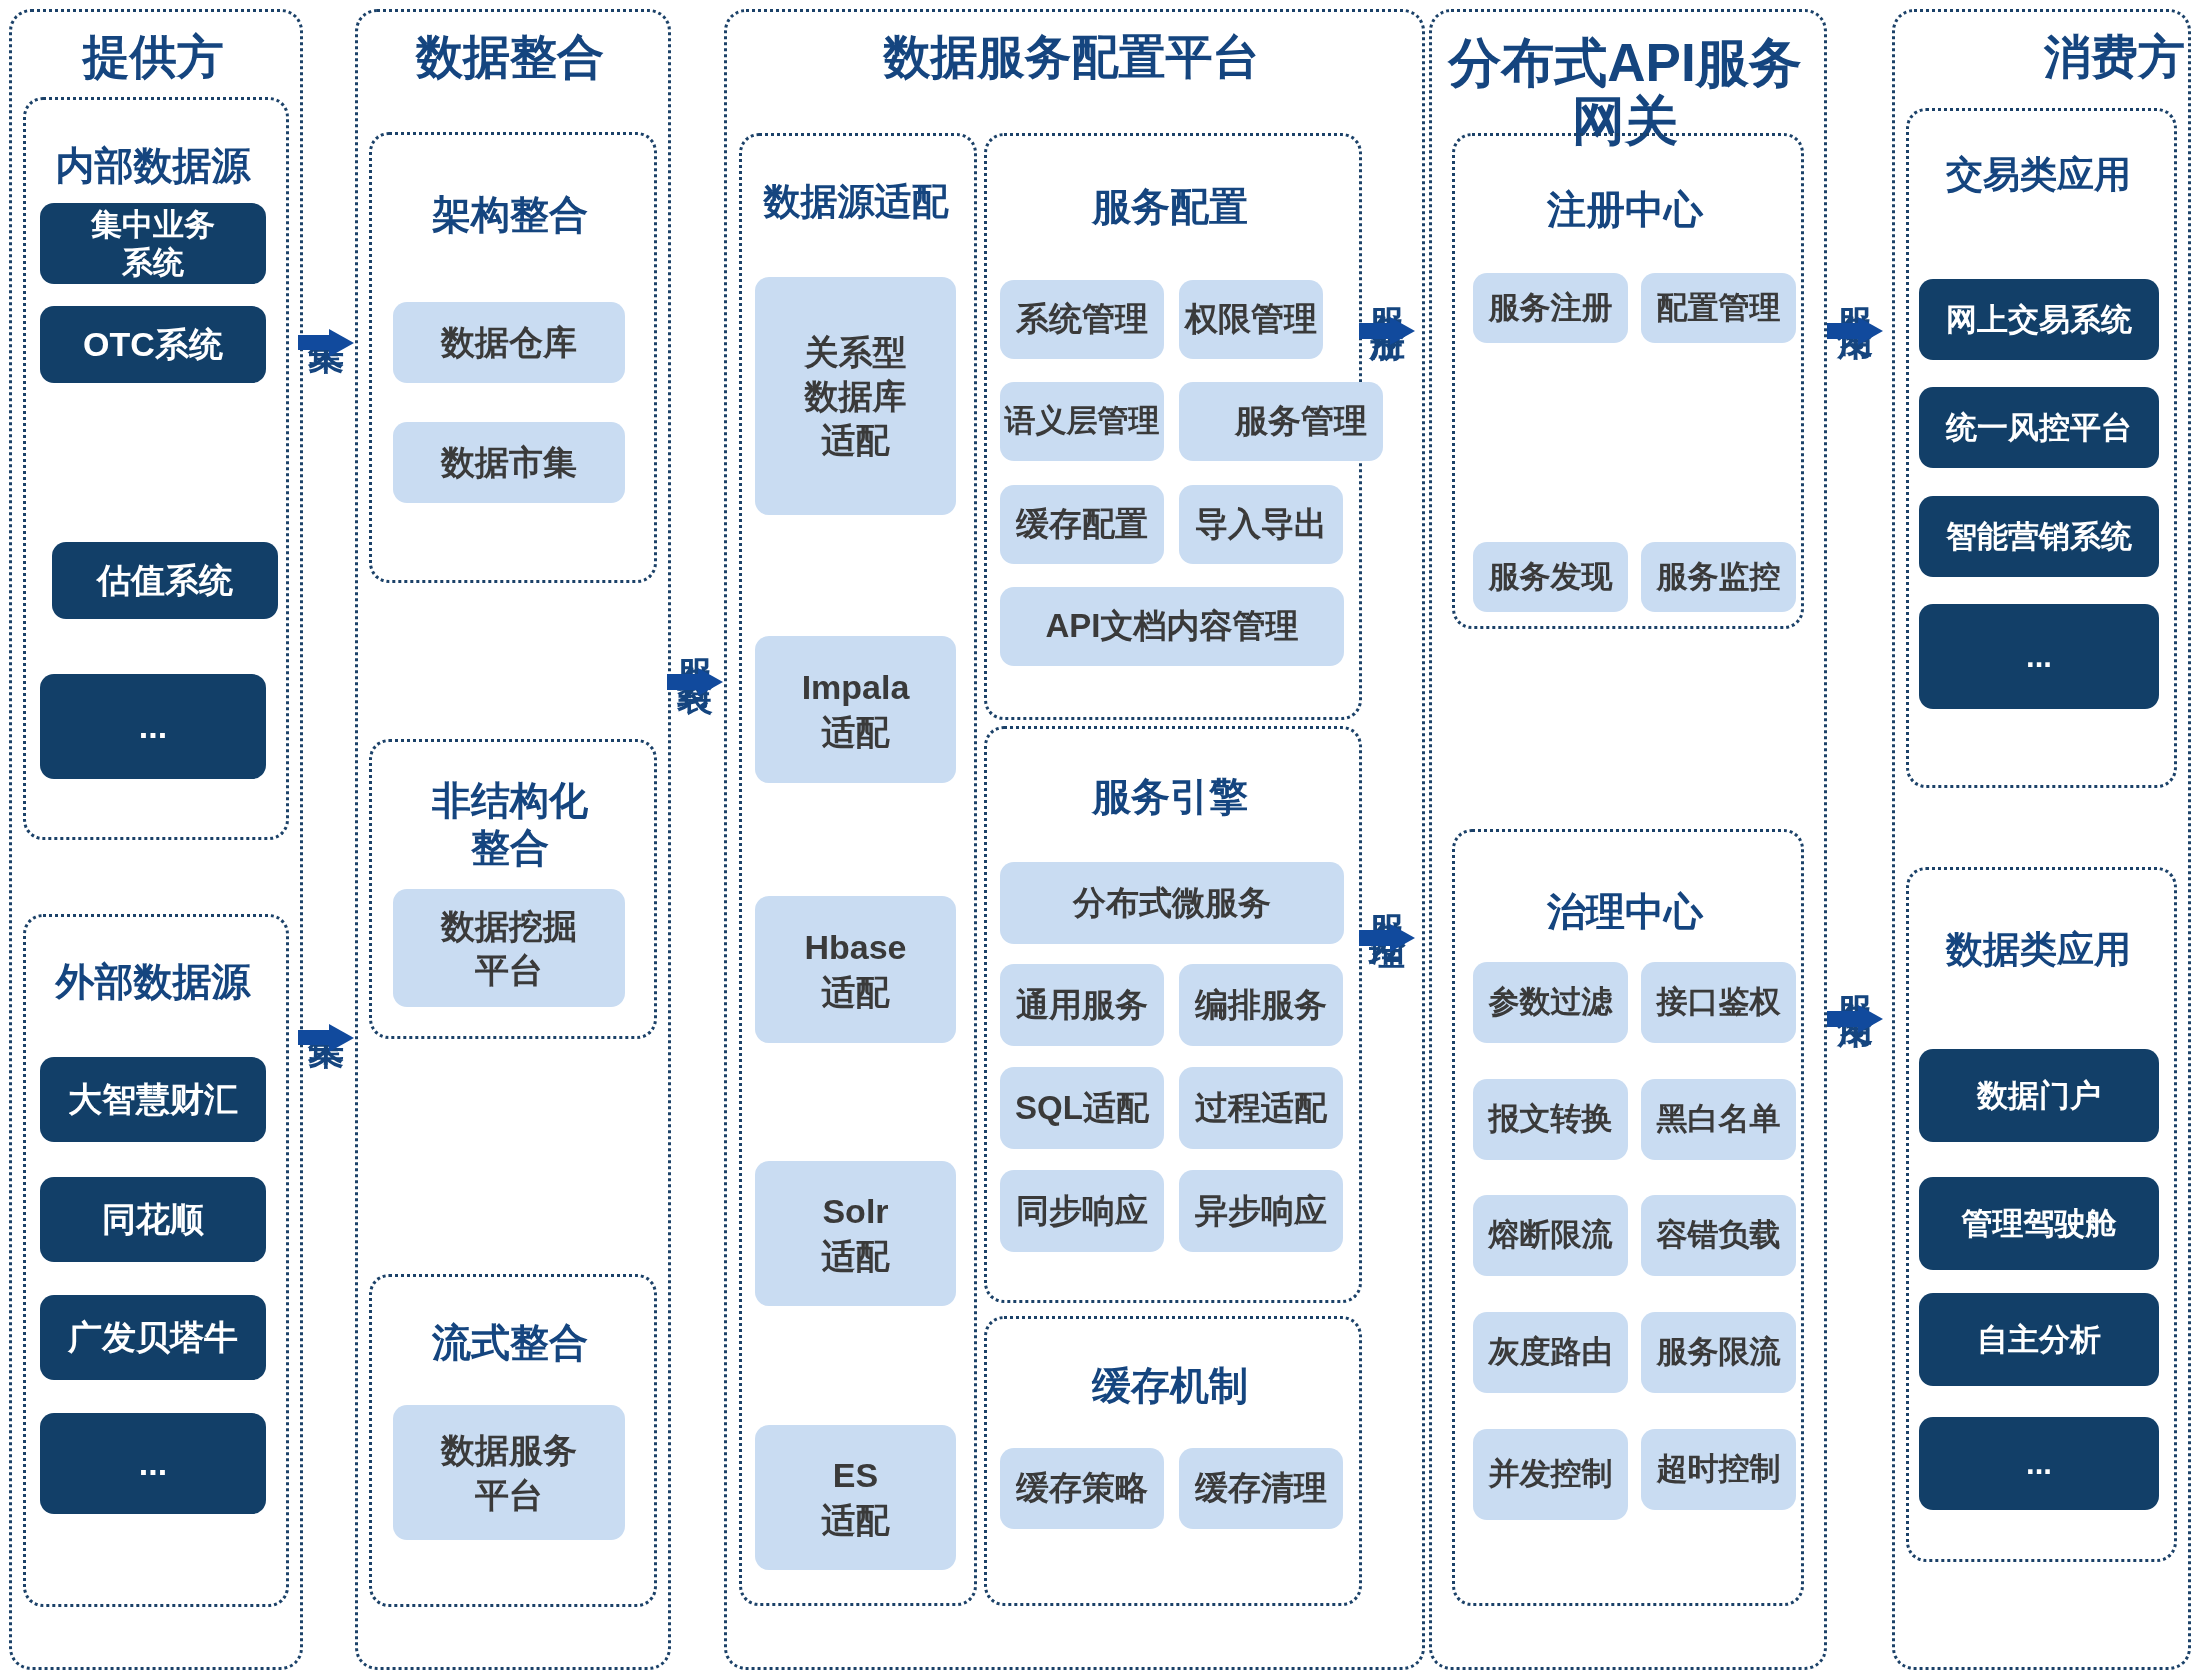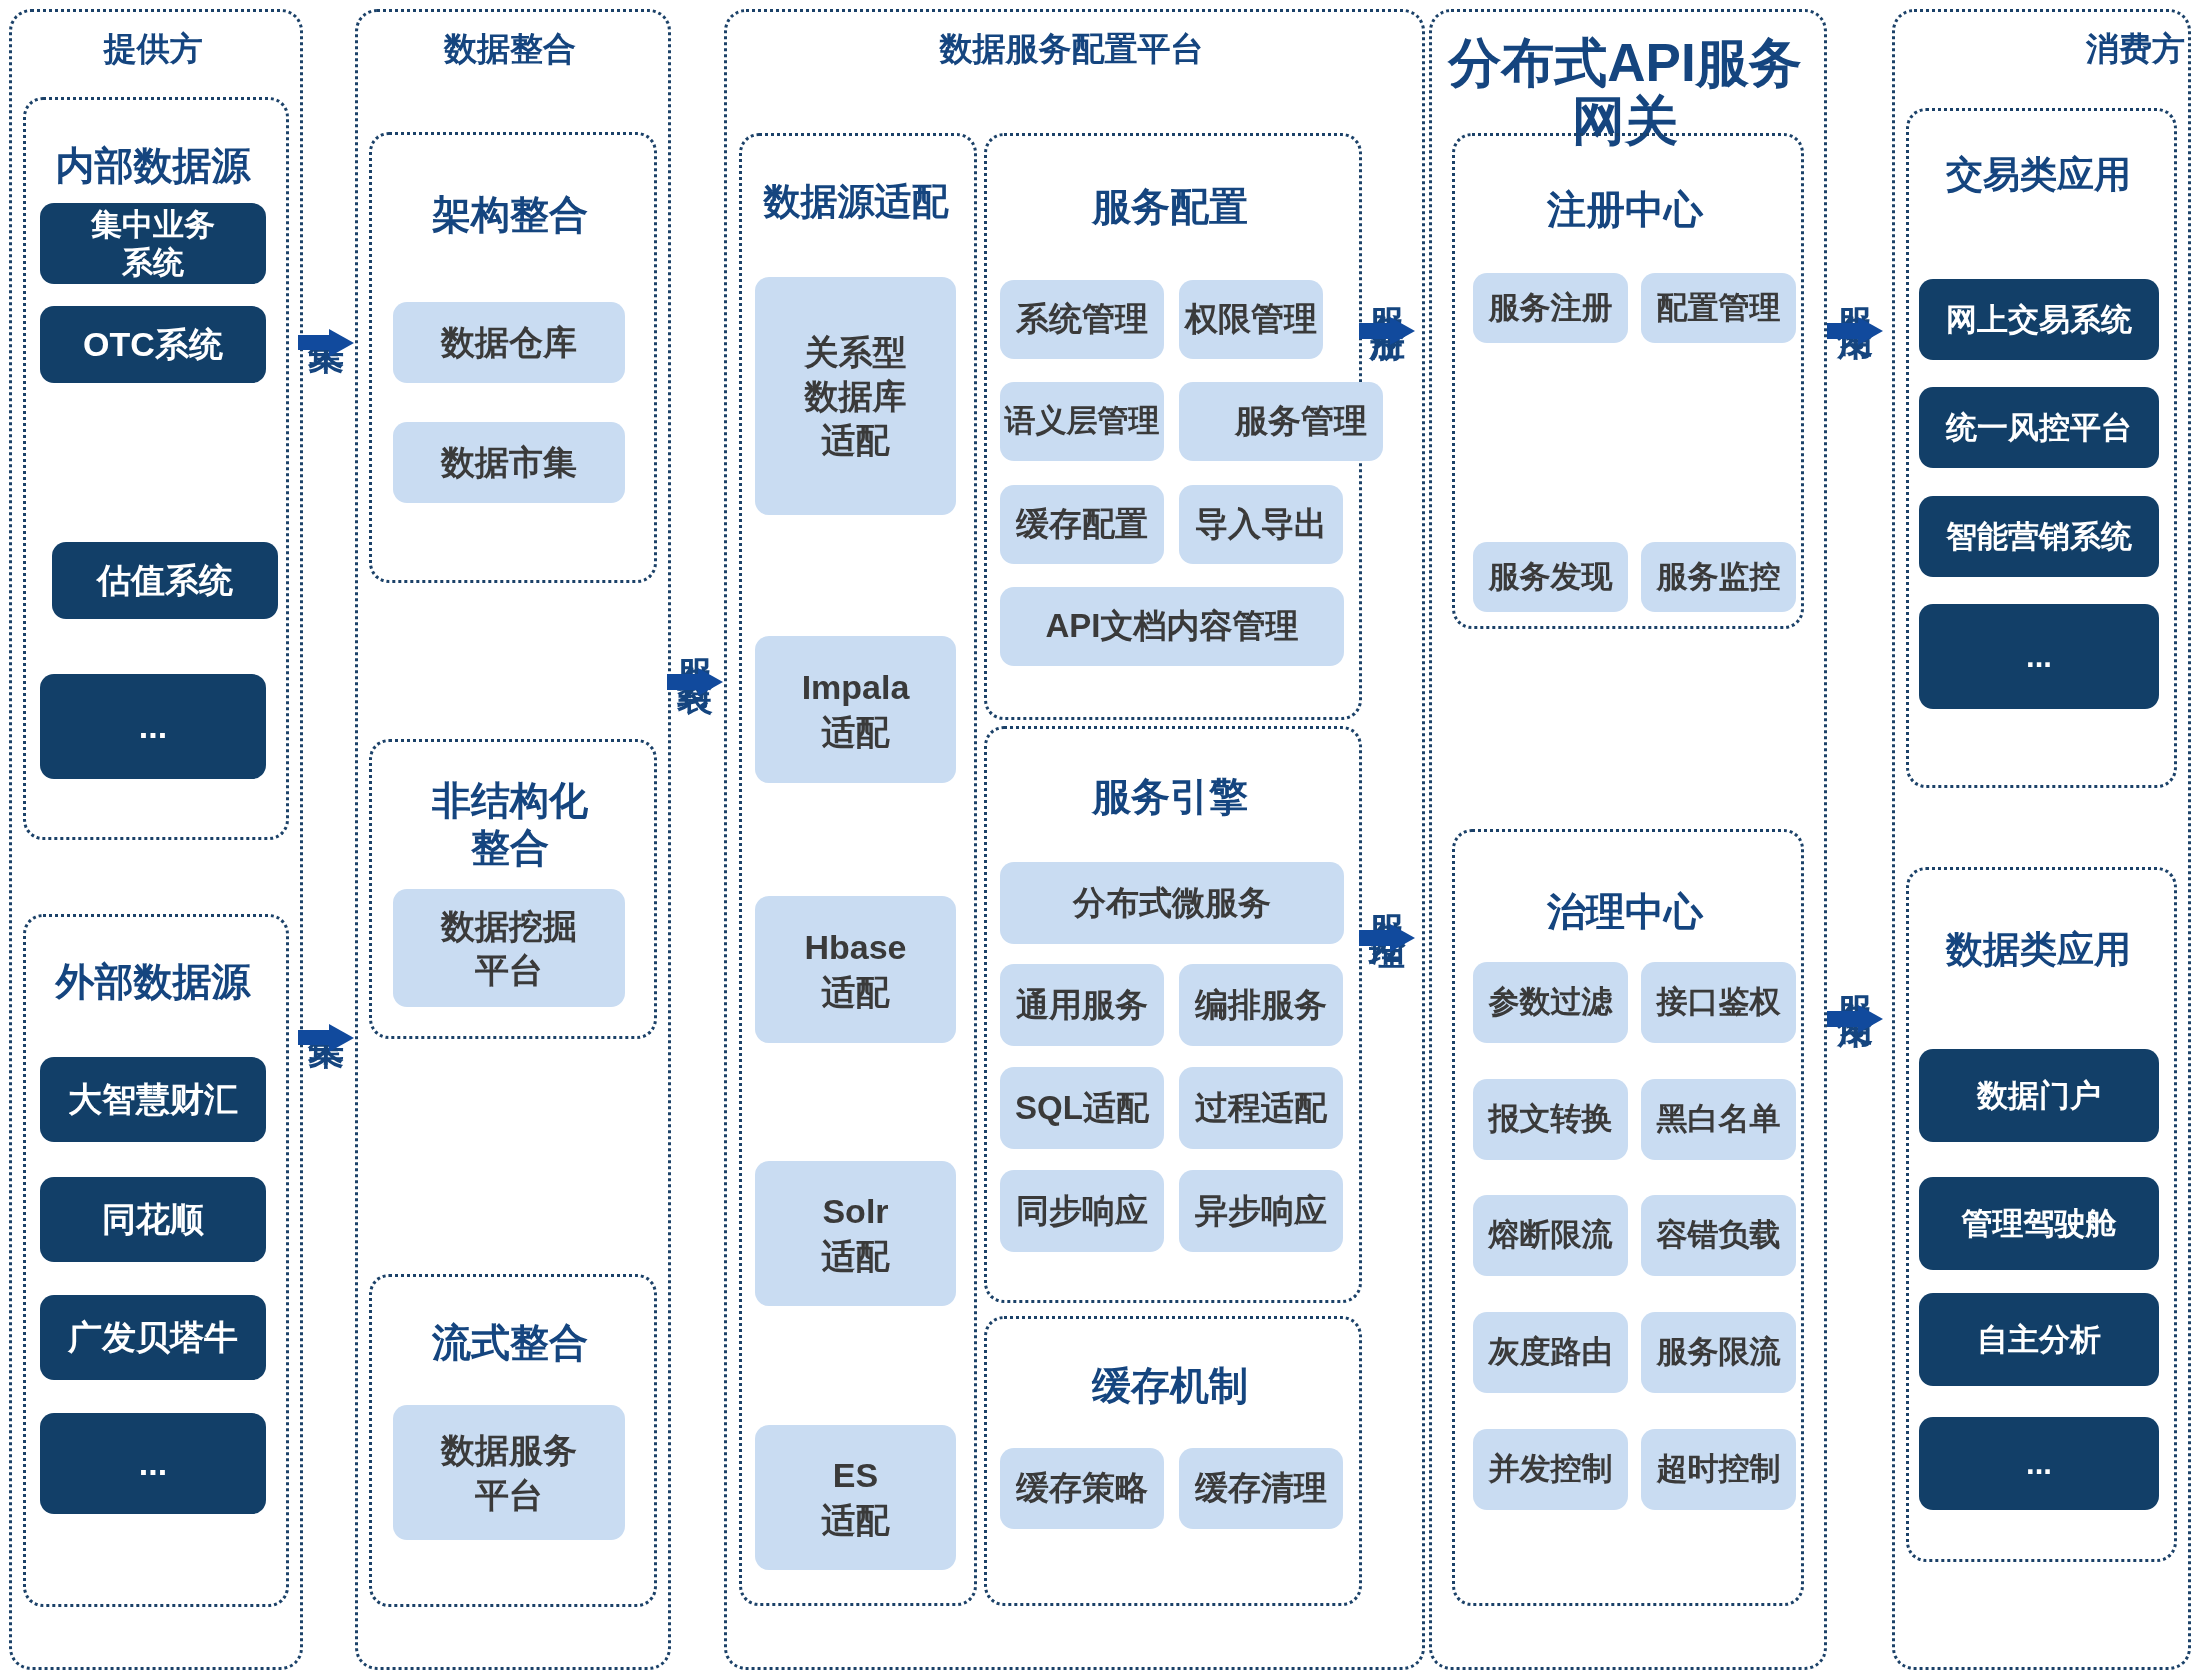--- a/index.html
+++ b/index.html
@@ -2,21 +2,21 @@
 <html style="font-size:12.4px"><head>
 <meta charset="utf-8">
 <style>
   html,body{margin:0;padding:0;background:#ffffff;}
   #canvas{
     position:relative;width:2194px;height:1675px;background:#ffffff;
     font-family:"Liberation Sans",sans-serif;
   }
   .col{position:absolute;border:3.9px dotted #1B4168;border-radius:22px;}
   .group{position:absolute;border:3.9px dotted #1B4168;border-radius:20px;}
-  .col-title{position:absolute;font-weight:bold;color:#15457F;text-align:center;font-size:33px;line-height:1.1;}
+  .col-title{position:absolute;font-weight:bold;color:#15457F;text-align:center;font-size:47px;line-height:1.1;}
   .col-title.small{font-size:53px;}
   .group-title{position:absolute;font-weight:bold;color:#15457F;text-align:center;font-size:39px;white-space:pre-line;line-height:1.2;}
   .group-title.small{font-size:37px;}
   .dark-item{position:absolute;background:#123F68;color:#ffffff;border-radius:14px;
     display:flex;align-items:center;justify-content:center;font-weight:bold;font-size:34px;
     text-align:center;white-space:pre-line;line-height:1.2;}
   .dark-item.fs40{font-size:31px;}
   .light-item{position:absolute;background:#C9DCF2;color:#3A3A3A;border-radius:14px;
     display:flex;align-items:center;justify-content:center;font-weight:bold;font-size:33px;
     text-align:center;white-space:pre-line;line-height:1.3;}
@@ -127,21 +127,21 @@
   <div class="group" style="left:1452px;top:829px;width:346px;height:771px;"></div>
   <div class="group-title" style="left:1452px;top:889px;width:346px;">治理中心</div>
   <div class="light-item fs40" style="left:1473px;top:962px;width:155px;height:81px;">参数过滤</div>
   <div class="light-item fs40" style="left:1641px;top:962px;width:155px;height:81px;">接口鉴权</div>
   <div class="light-item fs40" style="left:1473px;top:1079px;width:155px;height:81px;">报文转换</div>
   <div class="light-item fs40" style="left:1641px;top:1079px;width:155px;height:81px;">黑白名单</div>
   <div class="light-item fs40" style="left:1473px;top:1195px;width:155px;height:81px;">熔断限流</div>
   <div class="light-item fs40" style="left:1641px;top:1195px;width:155px;height:81px;">容错负载</div>
   <div class="light-item fs40" style="left:1473px;top:1312px;width:155px;height:81px;">灰度路由</div>
   <div class="light-item fs40" style="left:1641px;top:1312px;width:155px;height:81px;">服务限流</div>
-  <div class="light-item fs40" style="left:1473px;top:1429px;width:155px;height:81px;text-align:center;">并发控制</div>
+  <div class="light-item fs40" style="left:1473px;top:1429px;width:155px;height:91px;text-align:center;">并发控制</div>
   <div class="light-item fs40" style="left:1641px;top:1429px;width:155px;height:81px;">超时控制</div>
 
   <div class="group" style="left:1906px;top:108px;width:265px;height:674px;"></div>
   <div class="group-title small" style="left:1906px;top:153px;width:265px;">交易类应用</div>
   <div class="dark-item fs40" style="left:1919px;top:279px;width:240px;height:81px;">网上交易系统</div>
   <div class="dark-item fs40" style="left:1919px;top:387px;width:240px;height:81px;">统一风控平台</div>
   <div class="dark-item fs40" style="left:1919px;top:496px;width:240px;height:81px;">智能营销系统</div>
   <div class="dark-item fs40" style="left:1919px;top:604px;width:240px;height:105px;">...</div>
 
   <div class="group" style="left:1906px;top:867px;width:265px;height:689px;"></div>

